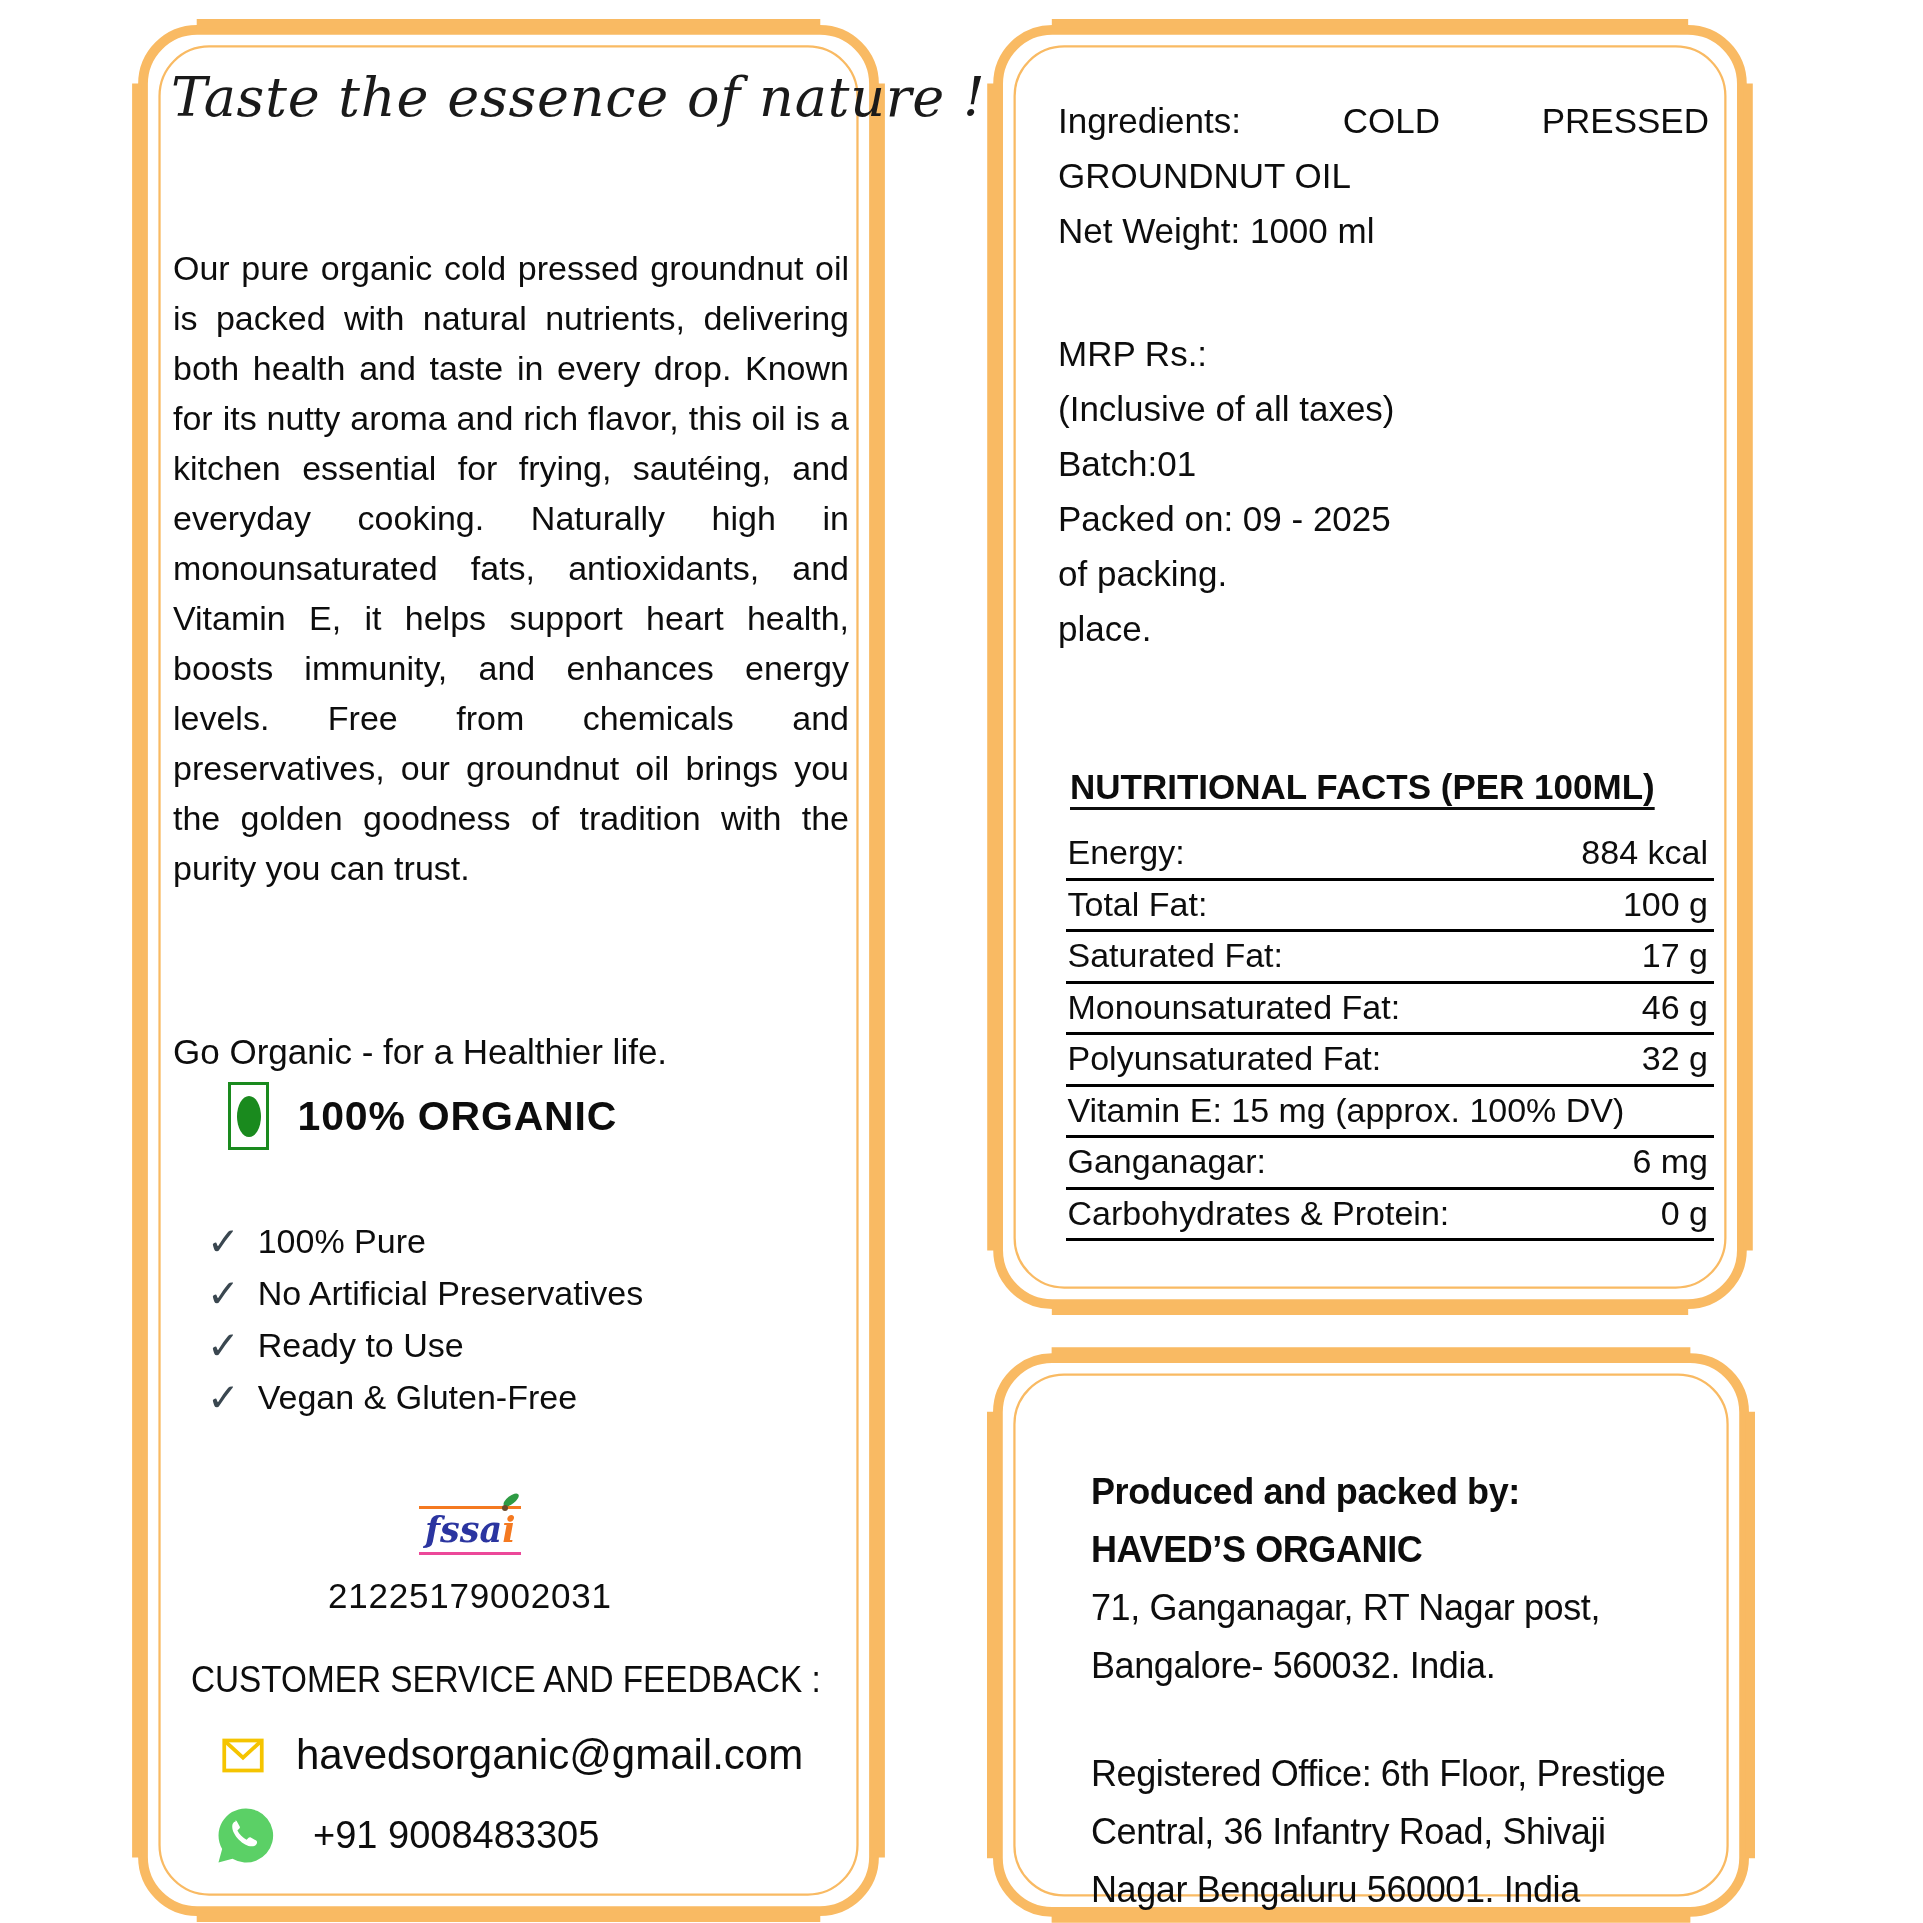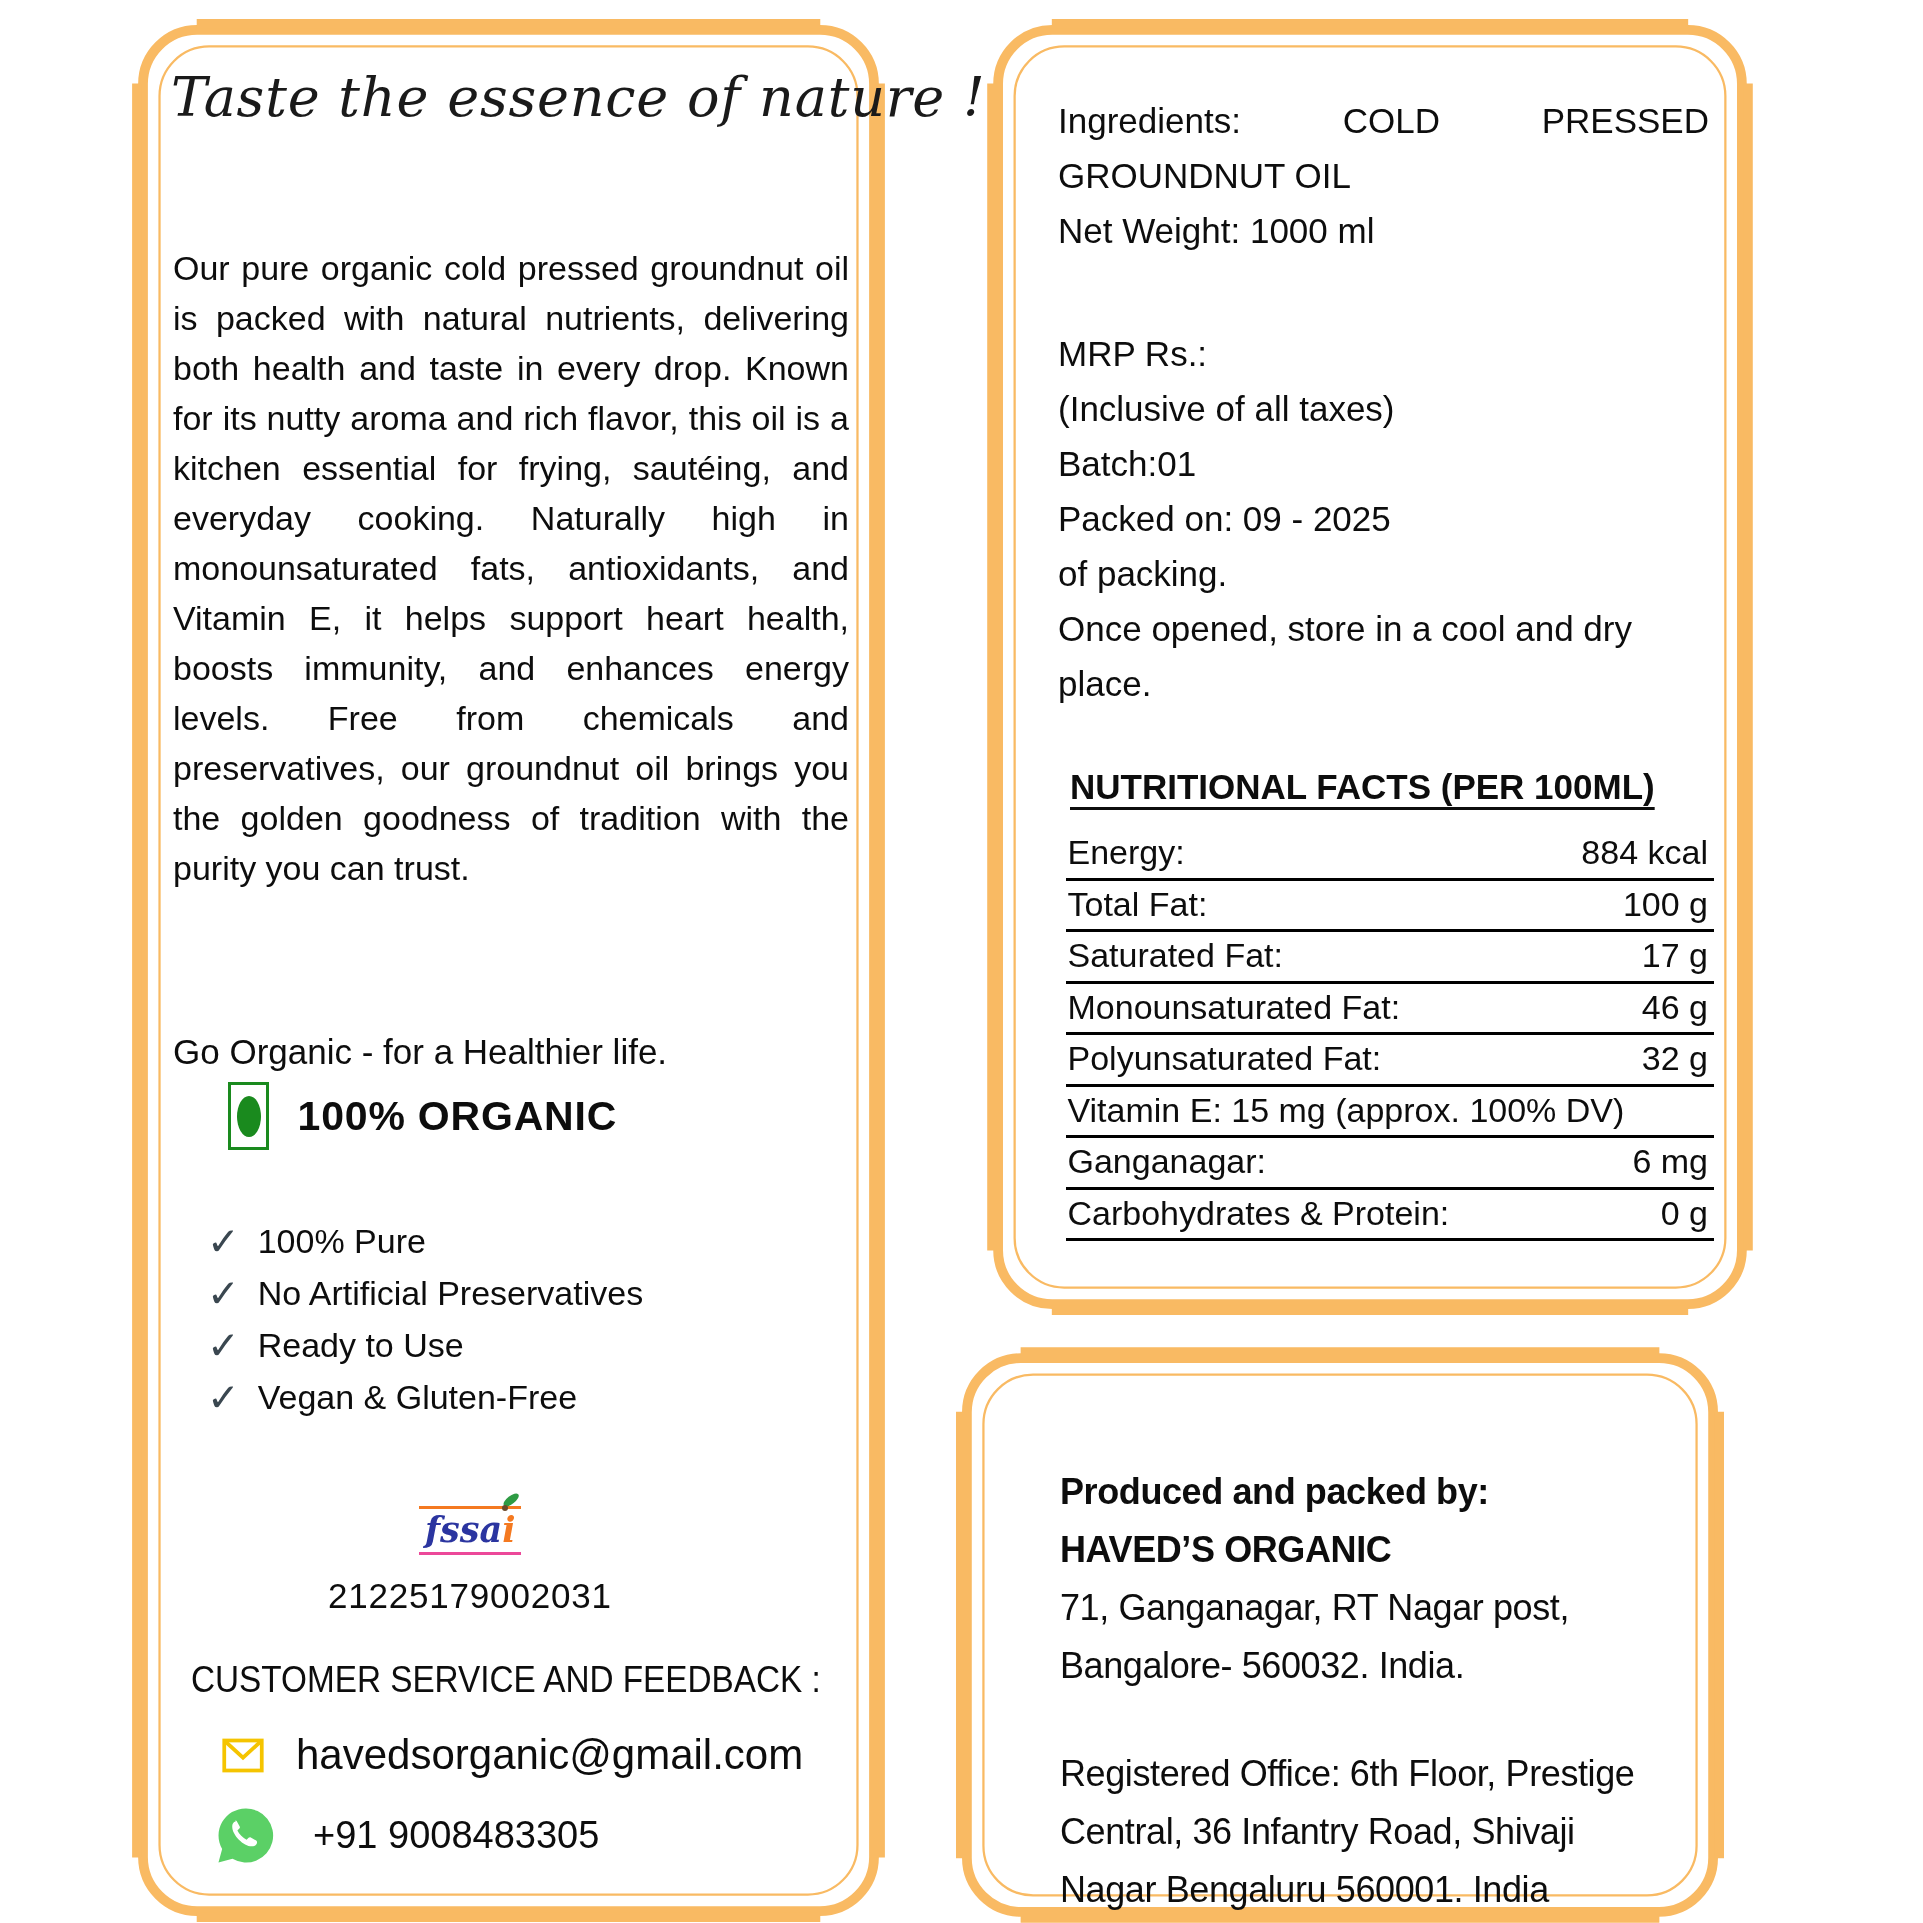--- a/index.html
+++ b/index.html
@@ -1,21 +1,21 @@
 <!DOCTYPE html>
 <html style="font-size:12px"><head>
 <meta charset="utf-8">
 <style>
   html,body{margin:0;padding:0;background:#fff;}
   .page{position:relative;width:1924px;height:1924px;background:#ffffff;overflow:hidden;
         font-family:"Liberation Sans",sans-serif;color:#0D0D0D;}
   .panel{position:absolute;}
   #left-panel{left:132px;top:19px;width:753px;height:1903px;}
   #info-panel{left:987px;top:19px;width:766px;height:1529px;padding-left:26px;}
-  #producer-panel{left:956px;top:1347px;width:652px;height:576px;}
+  #producer-panel{left:987px;top:1347px;width:652px;height:576px;}
   .frame{position:absolute;left:0;top:0;}
   .frame .arc,.frame .bars{fill:none;stroke:#F9BA63;stroke-width:13px;}
   .frame .thin{fill:none;stroke:#F9BA63;stroke-width:3px;}
 
   
   .tagline{position:absolute;left:39px;top:47px;width:680px;white-space:nowrap;
            font-family:"DejaVu Serif",serif;font-style:italic;font-size:54px;color:#1a1a1a;letter-spacing:0.8px;}
   .description{position:absolute;left:41px;top:224px;width:676px;font-size:34px;line-height:50px;
                text-align:justify;}
   .go-organic{position:absolute;left:41px;top:1013px;font-size:35px;}
@@ -139,21 +139,20 @@
 
     <div class="info-text">
       <div class="iline spread">Ingredients: COLD PRESSED</div>
       <div class="iline">GROUNDNUT OIL</div>
       <div class="iline">Net Weight: 1000 ml</div>
       <div class="iline gap">MRP Rs.:</div>
       <div class="iline">(Inclusive of all taxes)</div>
       <div class="iline">Batch:01</div>
       <div class="iline">Packed on: 09 - 2025</div>
       <div class="iline">of packing.</div>
-      <div class="iline">Once opened, store in a cool and dry</div>
       <div class="iline">place.</div>
     </div>
 
     <div class="nutrition-title">NUTRITIONAL FACTS (PER 100ML)</div>
 
     <div class="nutrition-table">
       <div class="nrow">
         <span>Energy:</span>
         <span>884 kcal</span>
       </div>

